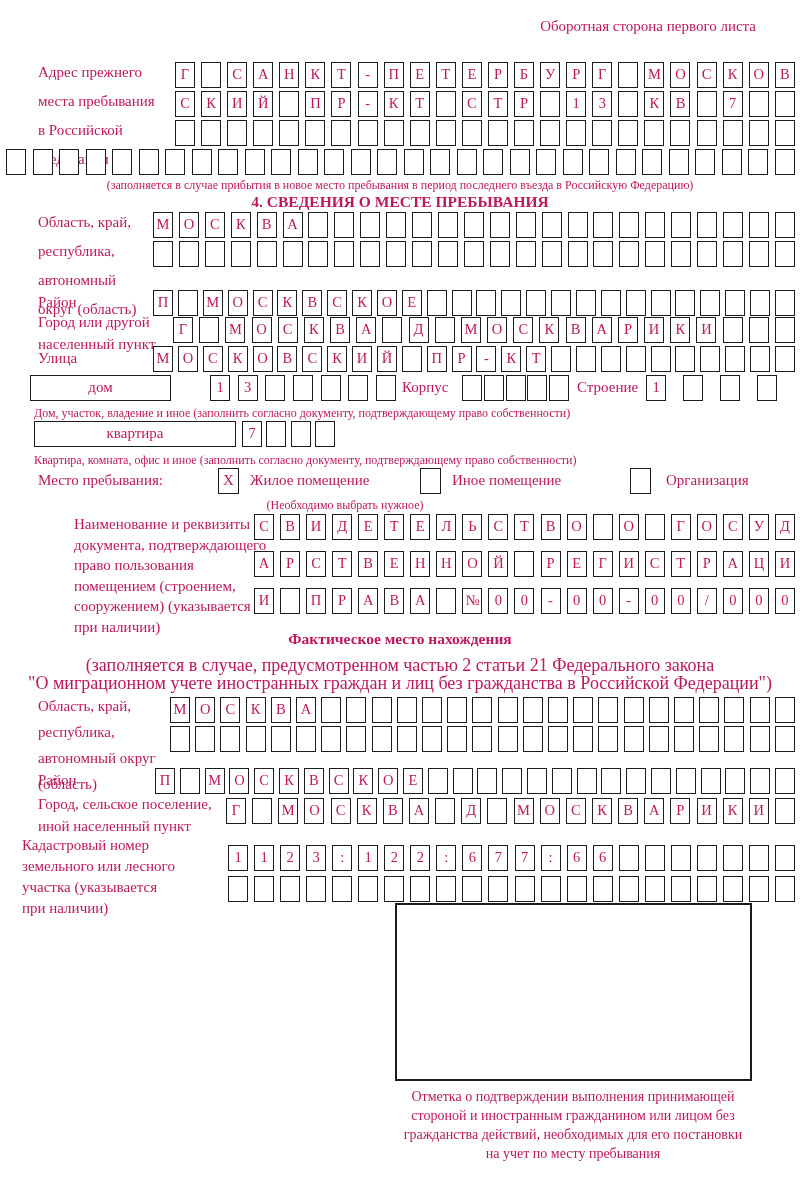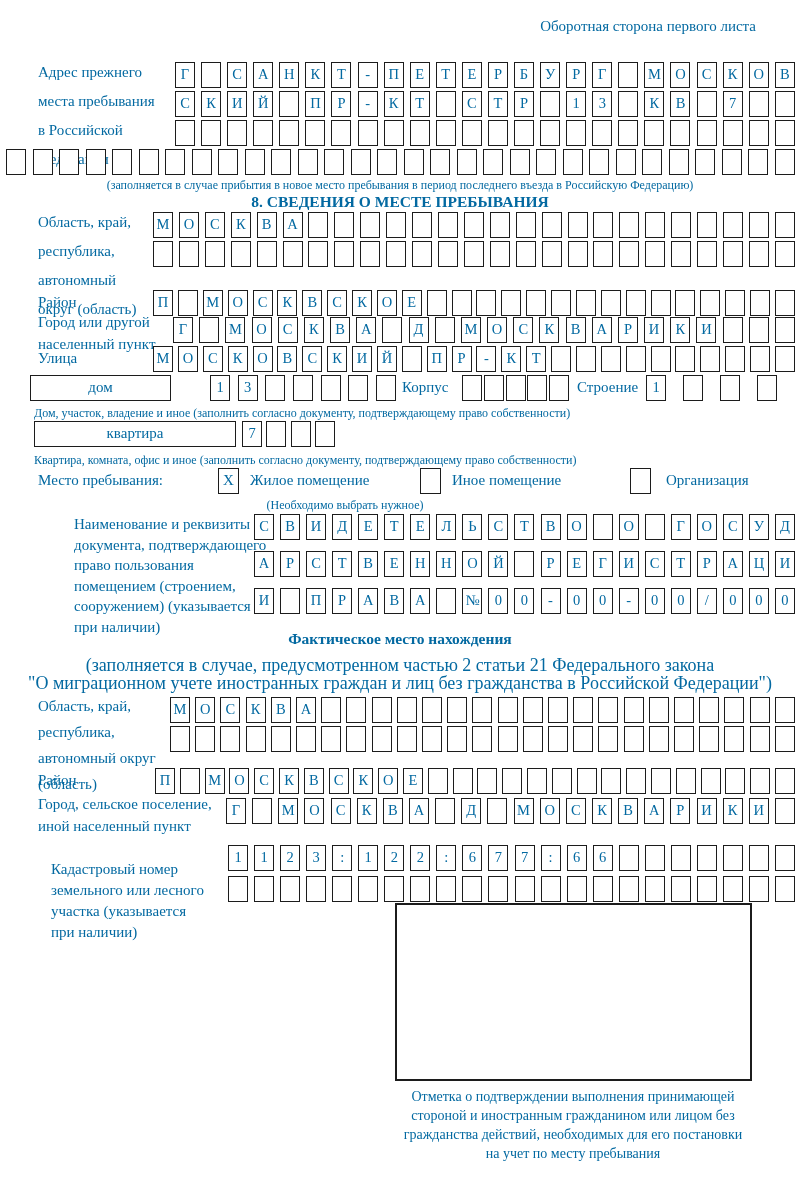--- a/index.html
+++ b/index.html
@@ -1,18 +1,18 @@
 <!DOCTYPE html>
 <html><head>
 <meta charset="utf-8">
 <style>
   html,body{margin:0;padding:0;background:#fff;}
   .page{
     position:relative;width:800px;height:1180px;background:#fff;
-    font-family:"Liberation Serif","DejaVu Serif",serif;color:#0369a1;
+    font-family:"Liberation Serif","DejaVu Serif",serif;color:#be185d;
     overflow:hidden;
   }
   .lbl{position:absolute;font-size:15px;line-height:29px;white-space:pre-line;}
   .lbl.tight{line-height:20.5px;}
   .lbl.mid{line-height:22px;}
   .lbl.lh21{line-height:21px;}
   .lbl.lh26{line-height:26px;}
   .cellrow{position:absolute;display:flex;justify-content:space-between;height:26px;}
   .cell{
     flex:none;width:20px;height:26px;box-sizing:border-box;
@@ -151,21 +151,21 @@
       <span class="cell"></span>
       <span class="cell"></span>
       <span class="cell"></span>
       <span class="cell"></span>
       <span class="cell"></span>
       <span class="cell"></span>
       <span class="cell"></span>
     </div>
   <div class="note center" style="left:0;top:176px;width:800px;">(заполняется в случае прибытия в новое место пребывания в период последнего въезда в Российскую Федерацию)</div>
 
-  <div class="sect-title" style="top:193px;">8. СВЕДЕНИЯ О МЕСТЕ ПРЕБЫВАНИЯ</div>
+  <div class="sect-title" style="top:193px;">4. СВЕДЕНИЯ О МЕСТЕ ПРЕБЫВАНИЯ</div>
 
   <div class="lbl" style="left:38px;top:208px;">Область, край,
 республика,
 автономный
 округ (область)</div>
   <div class="cellrow" style="left:153px;top:212px;width:642px;">
       <span class="cell">М</span>
       <span class="cell">О</span>
       <span class="cell">С</span>
       <span class="cell">К</span>
@@ -542,21 +542,21 @@
       <span class="cell">К</span>
       <span class="cell">В</span>
       <span class="cell">А</span>
       <span class="cell">Р</span>
       <span class="cell">И</span>
       <span class="cell">К</span>
       <span class="cell">И</span>
       <span class="cell"></span>
     </div>
 
-  <div class="lbl lh21" style="left:51px;top:835px;margin-top:24px;">Кадастровый номер
+  <div class="lbl lh21" style="left:22px;top:835px;">Кадастровый номер
 земельного или лесного
 участка (указывается
 при наличии)</div>
   <div class="cellrow" style="left:228px;top:845px;width:567px;">
       <span class="cell">1</span>
       <span class="cell">1</span>
       <span class="cell">2</span>
       <span class="cell">3</span>
       <span class="cell">:</span>
       <span class="cell">1</span>

